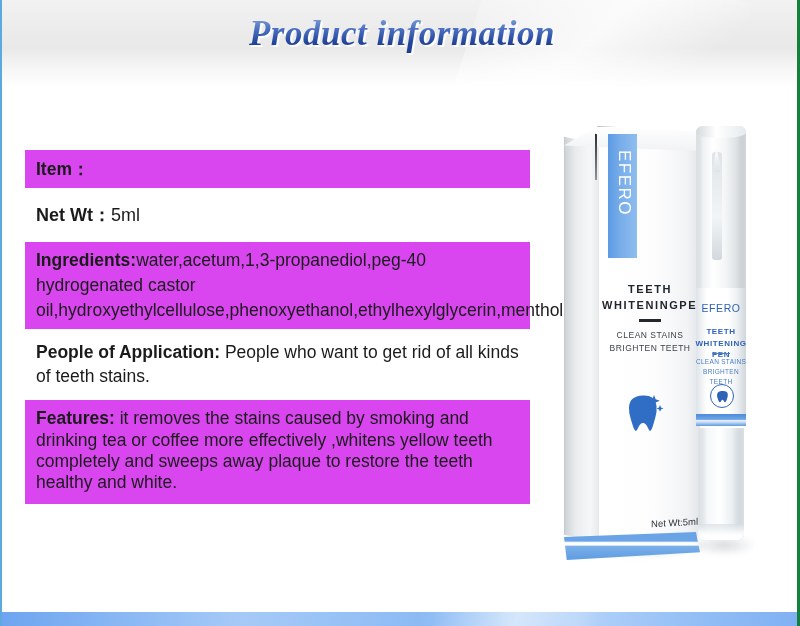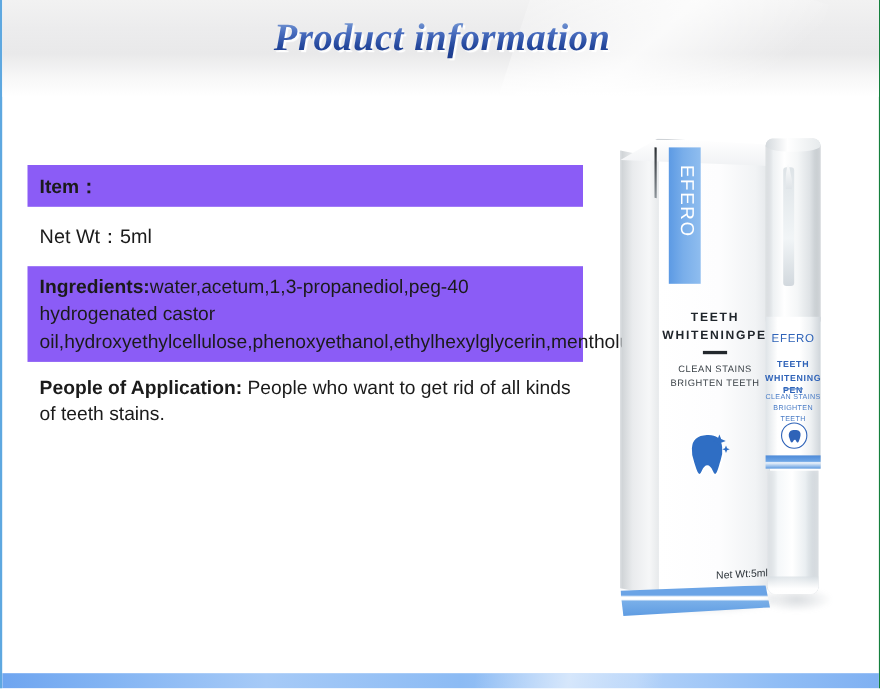--- a/index.html
+++ b/index.html
@@ -13,21 +13,21 @@
     font-family: "Liberation Sans", sans-serif;
     overflow: hidden;
   }
   .page {
     position: relative;
     width: 800px;
     height: 626px;
     background: #ffffff;
     box-sizing: border-box;
     border-left: 2px solid #5ea8e0;
-    border-right: 1px solid #15803d;
+    border-right: 3px solid #15803d;
     overflow: hidden;
   }
 
   
   .header {
     position: absolute;
     left: 0; top: 0;
     width: 800px; height: 88px;
     background: linear-gradient(180deg,#f2f2f2 0%, #ececed 30%, #e9e9ea 55%, #f7f7f7 80%, #ffffff 100%);
     overflow: hidden;
@@ -63,27 +63,27 @@
     left: 23px; top: 150px;
     width: 505px;
   }
   .info-block {
     box-sizing: border-box;
     padding: 6px 10px 6px 11px;
     color: #1b1b1b;
     font-size: 17.5px;
     line-height: 1.42;
   }
-  .info-block.shaded { background: #8b5cf6; align-items: center; }
+  .info-block.shaded { background: #d946ef; align-items: center; }
   .info-block.plain { background: #ffffff; }
   .info-block .lead { font-weight: bold; }
   .info-block.tight { line-height: 1.22; padding-top: 8px; padding-bottom: 10px; }
   .row-item { height: 38px; display: flex; align-items: center; }
   .row-net { height: 42px; display: flex; align-items: center; padding-left: 11px; font-size: 18px; }
-  .row-net .lead { font-weight: normal; }
+  .row-net .lead { font-weight: bold; }
   .gap-sm { height: 7px; }
   .gap-xs { height: 5px; }
 
   
   .product-area {
     position: absolute;
     left: 540px; top: 100px;
     width: 260px; height: 480px;
   }
 
@@ -359,20 +359,23 @@
     </div>
 
     <div class="gap-xs"></div>
 
     <div class="info-block plain">
       <span class="lead">People of Application:</span><span> People who want to get rid of all kinds of teeth stains.</span>
     </div>
 
     <div class="gap-xs"></div>
 
+    <div class="info-block shaded tight">
+      <span class="lead">Features:</span><span>  it removes the stains caused by smoking and drinking tea or coffee more effectively ,whitens yellow teeth completely and sweeps away plaque to restore the teeth healthy and white.</span>
+    </div>
 
   </div>
 
   <div class="product-area">
 
     <div class="box">
       <div class="box-shadow-ground"></div>
       <div class="box-side"></div>
       <div class="box-front"></div>
       <div class="box-top"></div>

